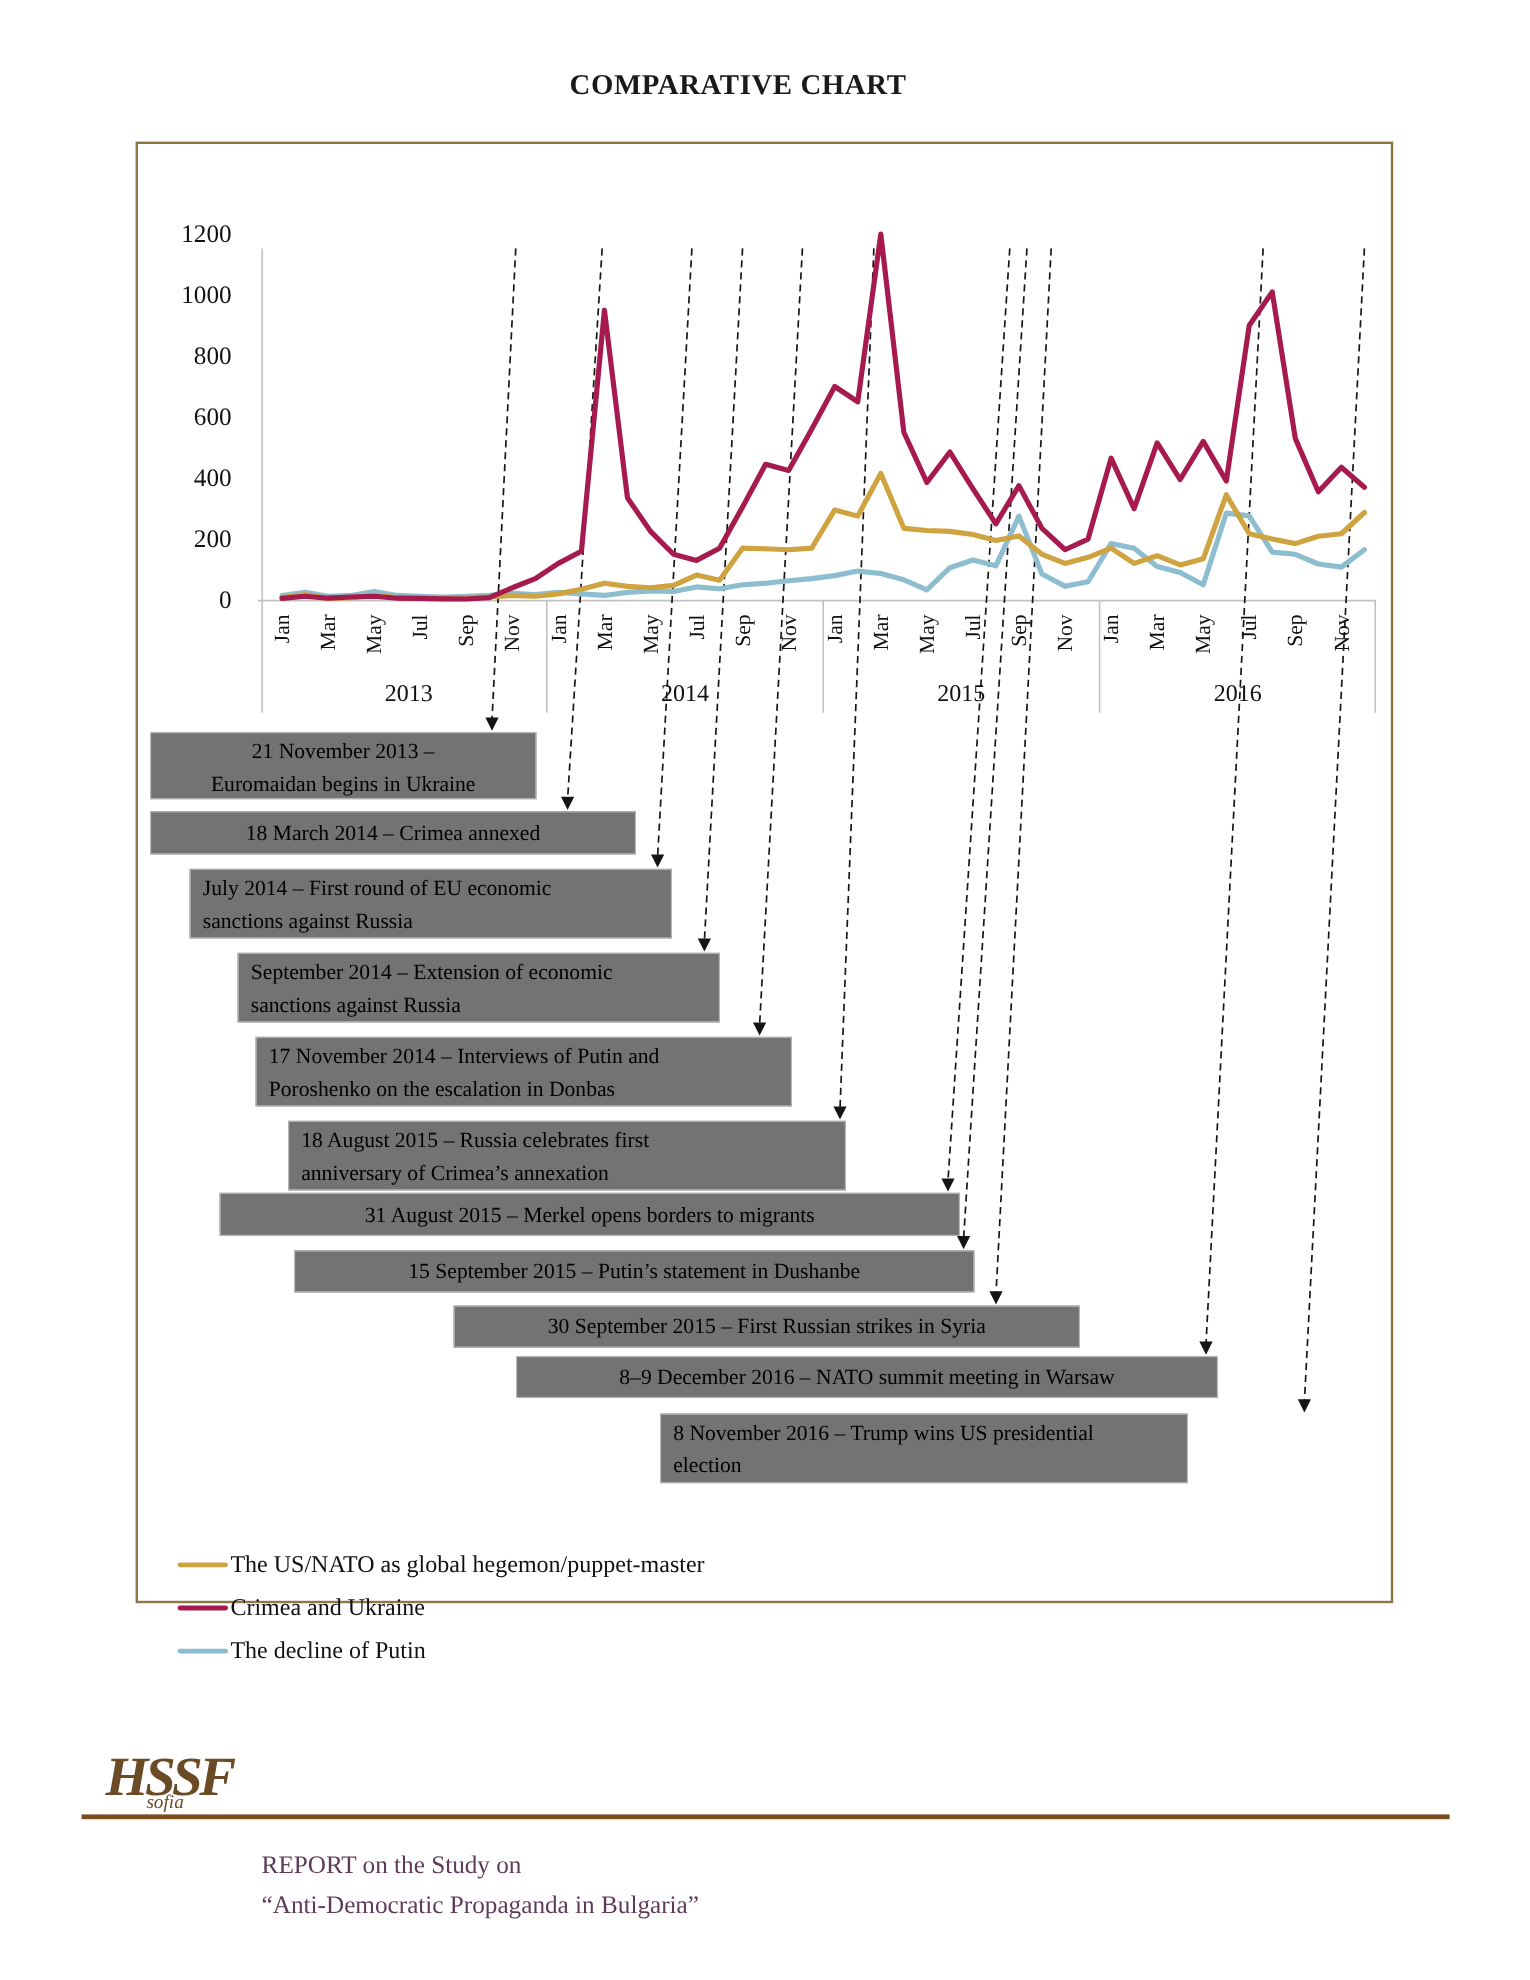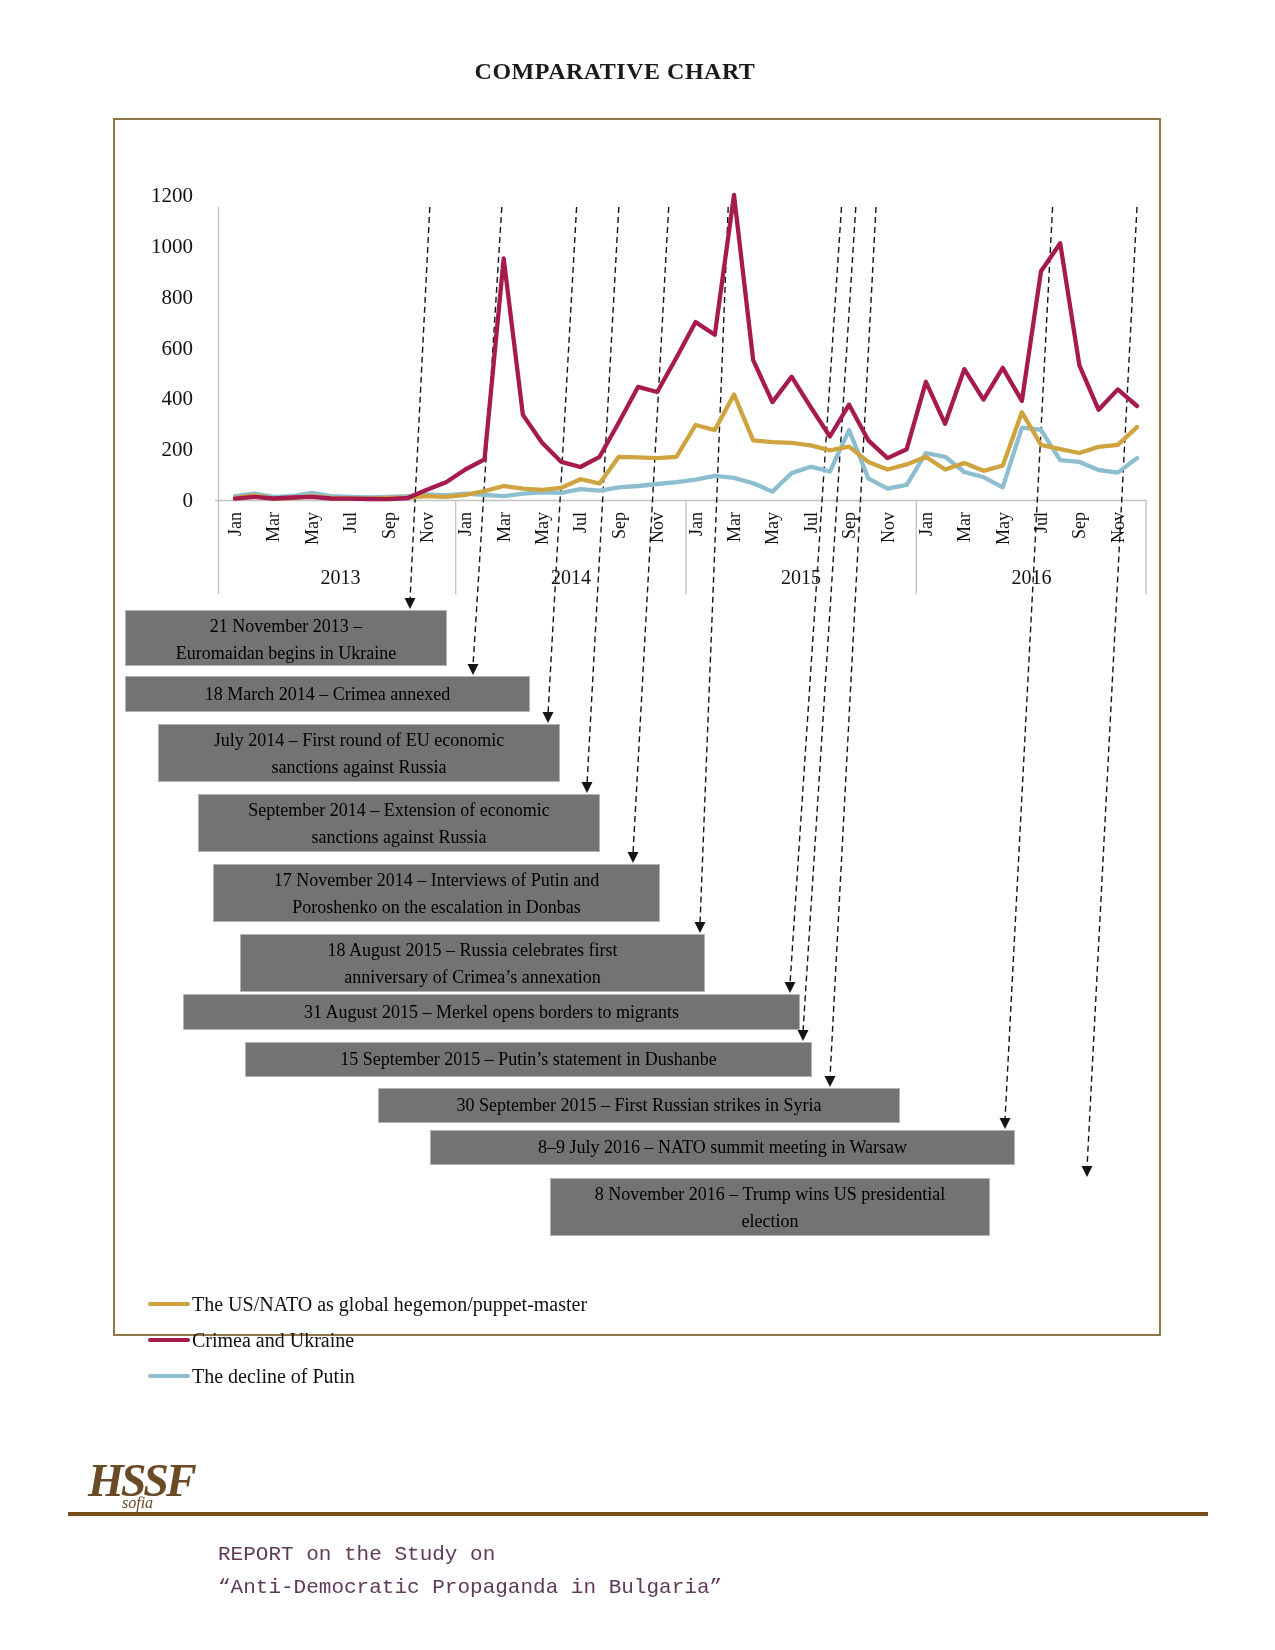--- a/index.html
+++ b/index.html
@@ -12,31 +12,31 @@
   #chart-svg{position:absolute;left:0;top:0;width:1275px;height:1650px;}
   svg text{font-family:"Liberation Serif","DejaVu Serif",serif;fill:#111;}
   svg text.ytick{font-size:21px;}
   svg text.xtick{font-size:18px;}
   svg text.year{font-size:20px;}
   .evline{stroke:#151515;stroke-width:1.4;stroke-dasharray:6 4;fill:none;}
   .axisline{stroke:#c2c2c2;stroke-width:1.3;}
   .anno{position:absolute;background:#737373;border:1px solid #b3b3b3;box-sizing:border-box;
         font-size:18px;line-height:27px;padding:2px 10px;color:#000;}
   .anno.center{text-align:center;}
-  .anno.right{text-align:center;}
+  .anno.right{text-align:left;}
   .anno.single{display:flex;align-items:center;justify-content:center;padding:0 10px;}
   #legend{position:absolute;left:148px;top:1286px;}
   .legend-row{display:flex;align-items:center;height:36px;}
   .legend-swatch{width:42px;height:4.5px;border-radius:2px;flex:0 0 auto;}
   .legend-label{font-size:20px;margin-left:2px;white-space:nowrap;}
   #footer-rule{position:absolute;left:68px;top:1512px;width:1140px;height:4px;background:#7a4d1d;}
   #logo{position:absolute;left:88px;top:1456px;width:110px;height:90px;color:#6b4a26;}
   #logo .logo-main{font-size:46px;font-weight:bold;font-style:italic;letter-spacing:-3px;line-height:50px;}
   #logo .logo-sub{font-size:16px;font-style:italic;margin-left:34px;margin-top:-12px;}
-  #footer-text{position:absolute;left:218px;top:1538px;color:#5e3a58;font-size:21px;line-height:33px;font-family:Liberation Mono, monospace;}
+  #footer-text{position:absolute;left:218px;top:1538px;color:#5e3a58;font-size:21px;line-height:33px;}
 </style>
 </head>
 <body>
 
 <div id="page">
   <div id="title">COMPARATIVE CHART</div>
 
   <div id="chart-frame"></div>
 
   <svg id="chart-svg" xmlns="http://www.w3.org/2000/svg" width="1275" height="1650">
@@ -154,21 +154,21 @@
           <div>15 September 2015 – Putin’s statement in Dushanbe</div>
         </div>
       </div>
       <div class="anno center single" style="left: 378px; top: 1088px; width: 522px; height: 35px;">
         <div style="width: 100%;">
           <div>30 September 2015 – First Russian strikes in Syria</div>
         </div>
       </div>
       <div class="anno center single" style="left: 430px; top: 1130px; width: 585px; height: 35px;">
         <div style="width: 100%;">
-          <div>8–9 July 2016 – NATO summit meeting in Warsaw</div>
+          <div>8–9 December 2016 – NATO summit meeting in Warsaw</div>
         </div>
       </div>
       <div class="anno right" style="left: 550px; top: 1178px; width: 440px; height: 58px;">
         <div style="width: 100%;">
           <div>8 November 2016 – Trump wins US presidential</div>
           <div>election</div>
         </div>
       </div>
     </div>
 

